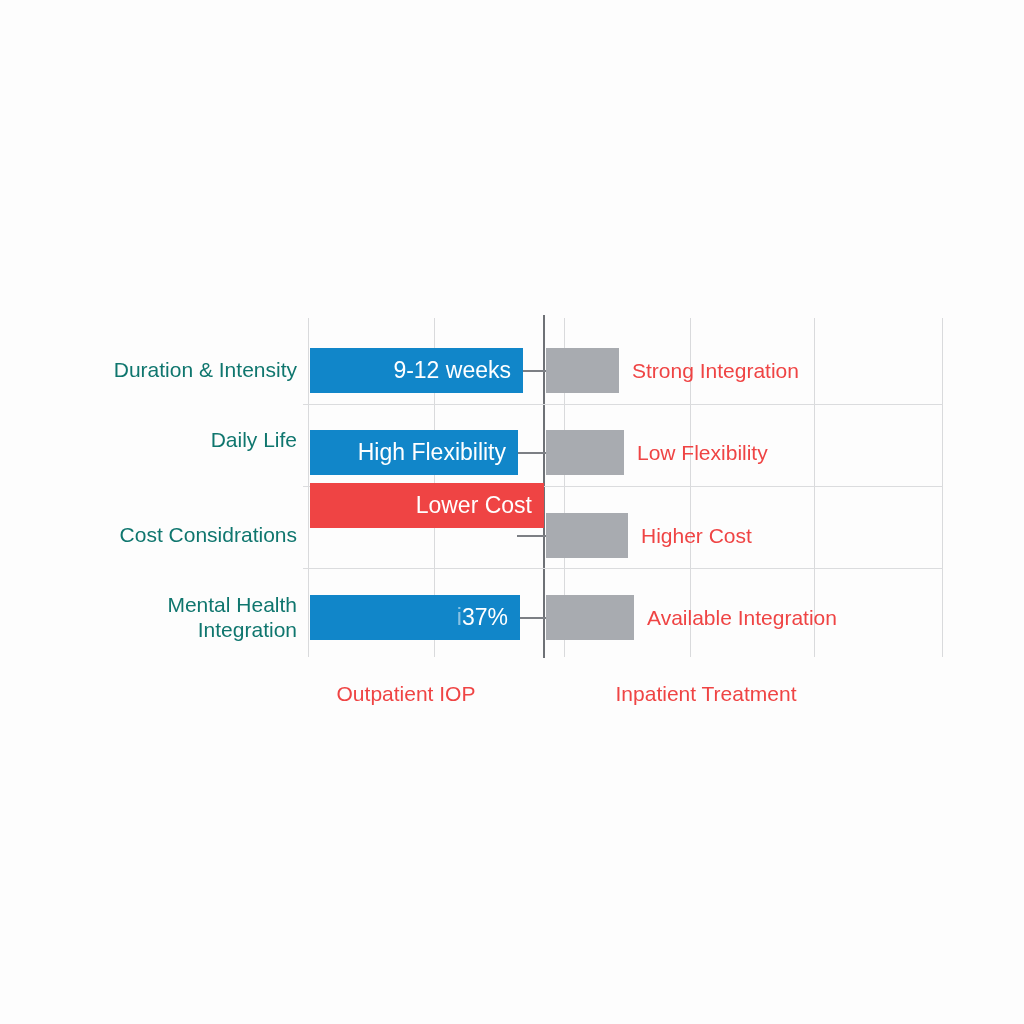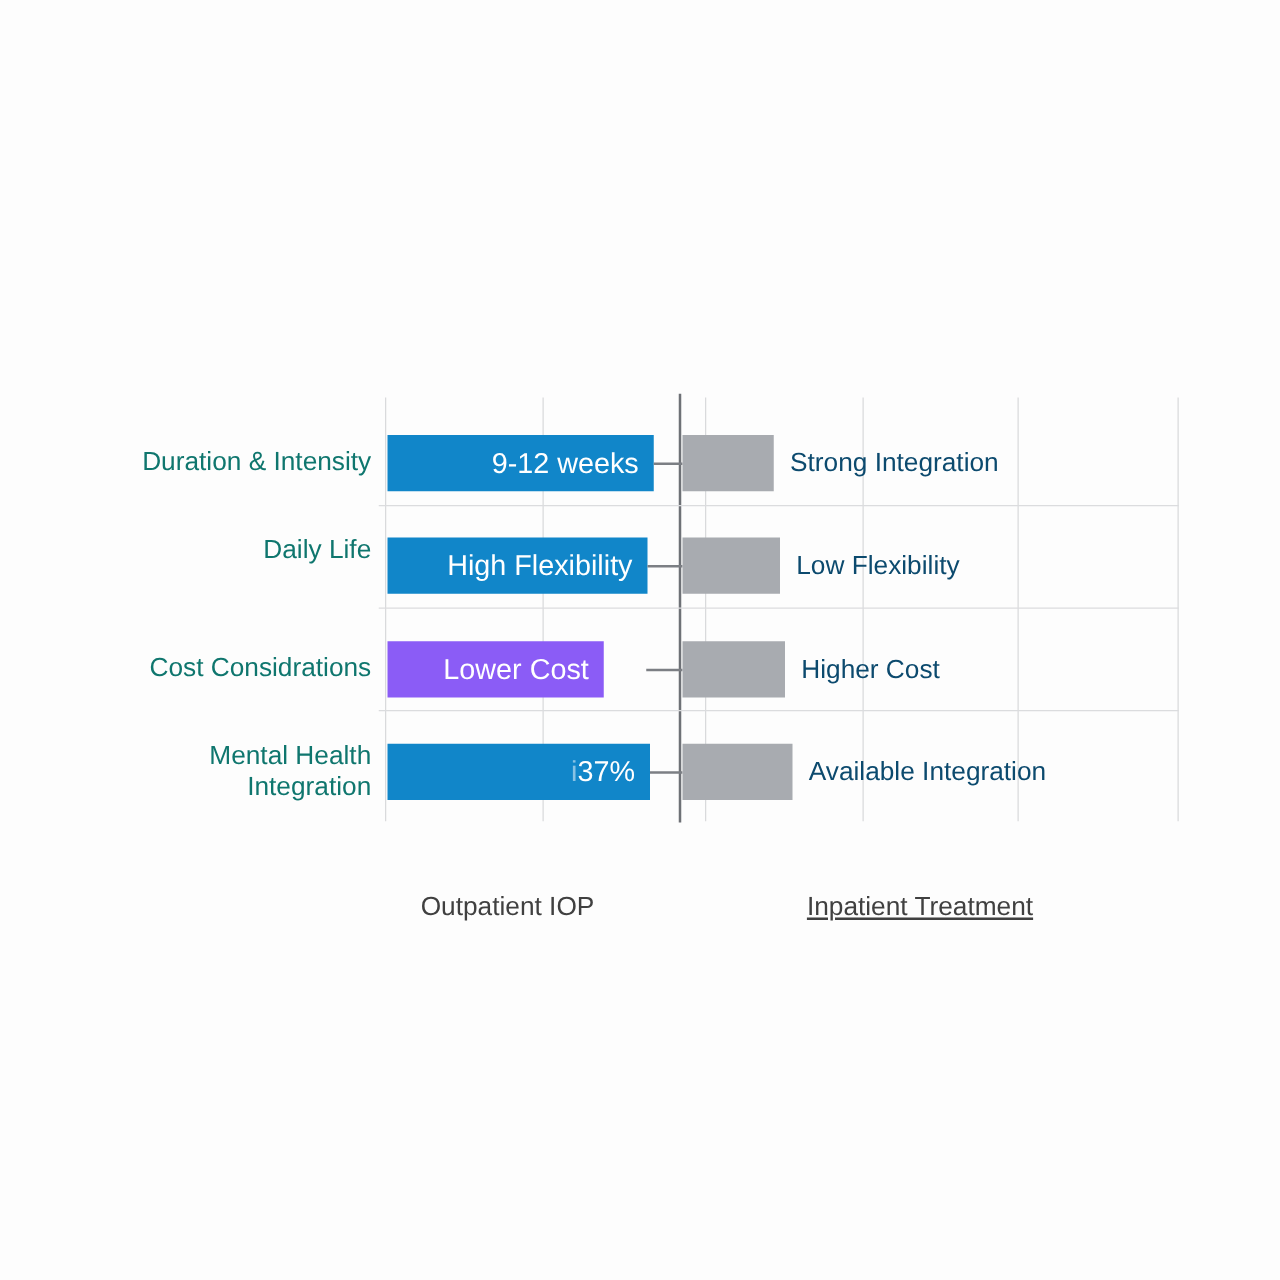--- a/index.html
+++ b/index.html
@@ -62,36 +62,35 @@
     left: 546px;
     height: 45px;
   }
   .connector {
     position: absolute;
     height: 2px;
     background: #7c7f84;
   }
   .right-label {
     position: absolute;
-    color: #0c4a6e;
+    color: #ef4444;
     font-size: 21px;
     line-height: 45px;
     white-space: nowrap;
   }
   .x-label {
     position: absolute;
     top: 682px;
     transform: translateX(-50%);
-    color: #404040;
+    color: #ef4444;
     font-size: 21px;
     white-space: nowrap;
-    margin-top: 32px;
   }
   .x-label.left-side  { left: 406px; }
-  .x-label.right-side { left: 736px; text-decoration: underline; }
+  .x-label.right-side { left: 706px; }
   .faint { opacity: 0.5; }
 </style>
 </head>
 <body>
 
 <div class="canvas">
   <div class="chart">
 
     <div class="vgrid" style="left:308px"></div>
     <div class="vgrid" style="left:434px"></div>
@@ -121,21 +120,21 @@
         </div>
         <div class="bar-left" style="top: 430px; width: 208px; background: rgb(17, 134, 201); padding-left: 11px;">
           <span>High Flexibility</span>
         </div>
         <div class="connector" style="top: 451.5px; left: 518px; width: 28px;"></div>
         <div class="bar-right" style="top: 430px; width: 78px; background: rgb(168, 171, 176);"></div>
         <div class="right-label" style="top: 430px; left: 637px;">Low Flexibility</div>
         <div class="cat-label" style="top: 522px;">
           <div>Cost Considrations</div>
         </div>
-        <div class="bar-left" style="top: 513px; width: 173px; background: #8b5cf6;">
+        <div class="bar-left" style="top: 483px; width: 234px; background: #ef4444;">
           <span>Lower Cost</span>
         </div>
         <div class="connector" style="top: 534.5px; left: 517px; width: 29px;"></div>
         <div class="bar-right" style="top: 513px; width: 82px; background: rgb(168, 171, 176);"></div>
         <div class="right-label" style="top: 513px; left: 641px;">Higher Cost</div>
         <div class="cat-label" style="top: 591.5px;">
           <div>Mental Health</div>
           <div>Integration</div>
         </div>
         <div class="bar-left" style="top: 595px; width: 210px; background: rgb(17, 134, 201);">

